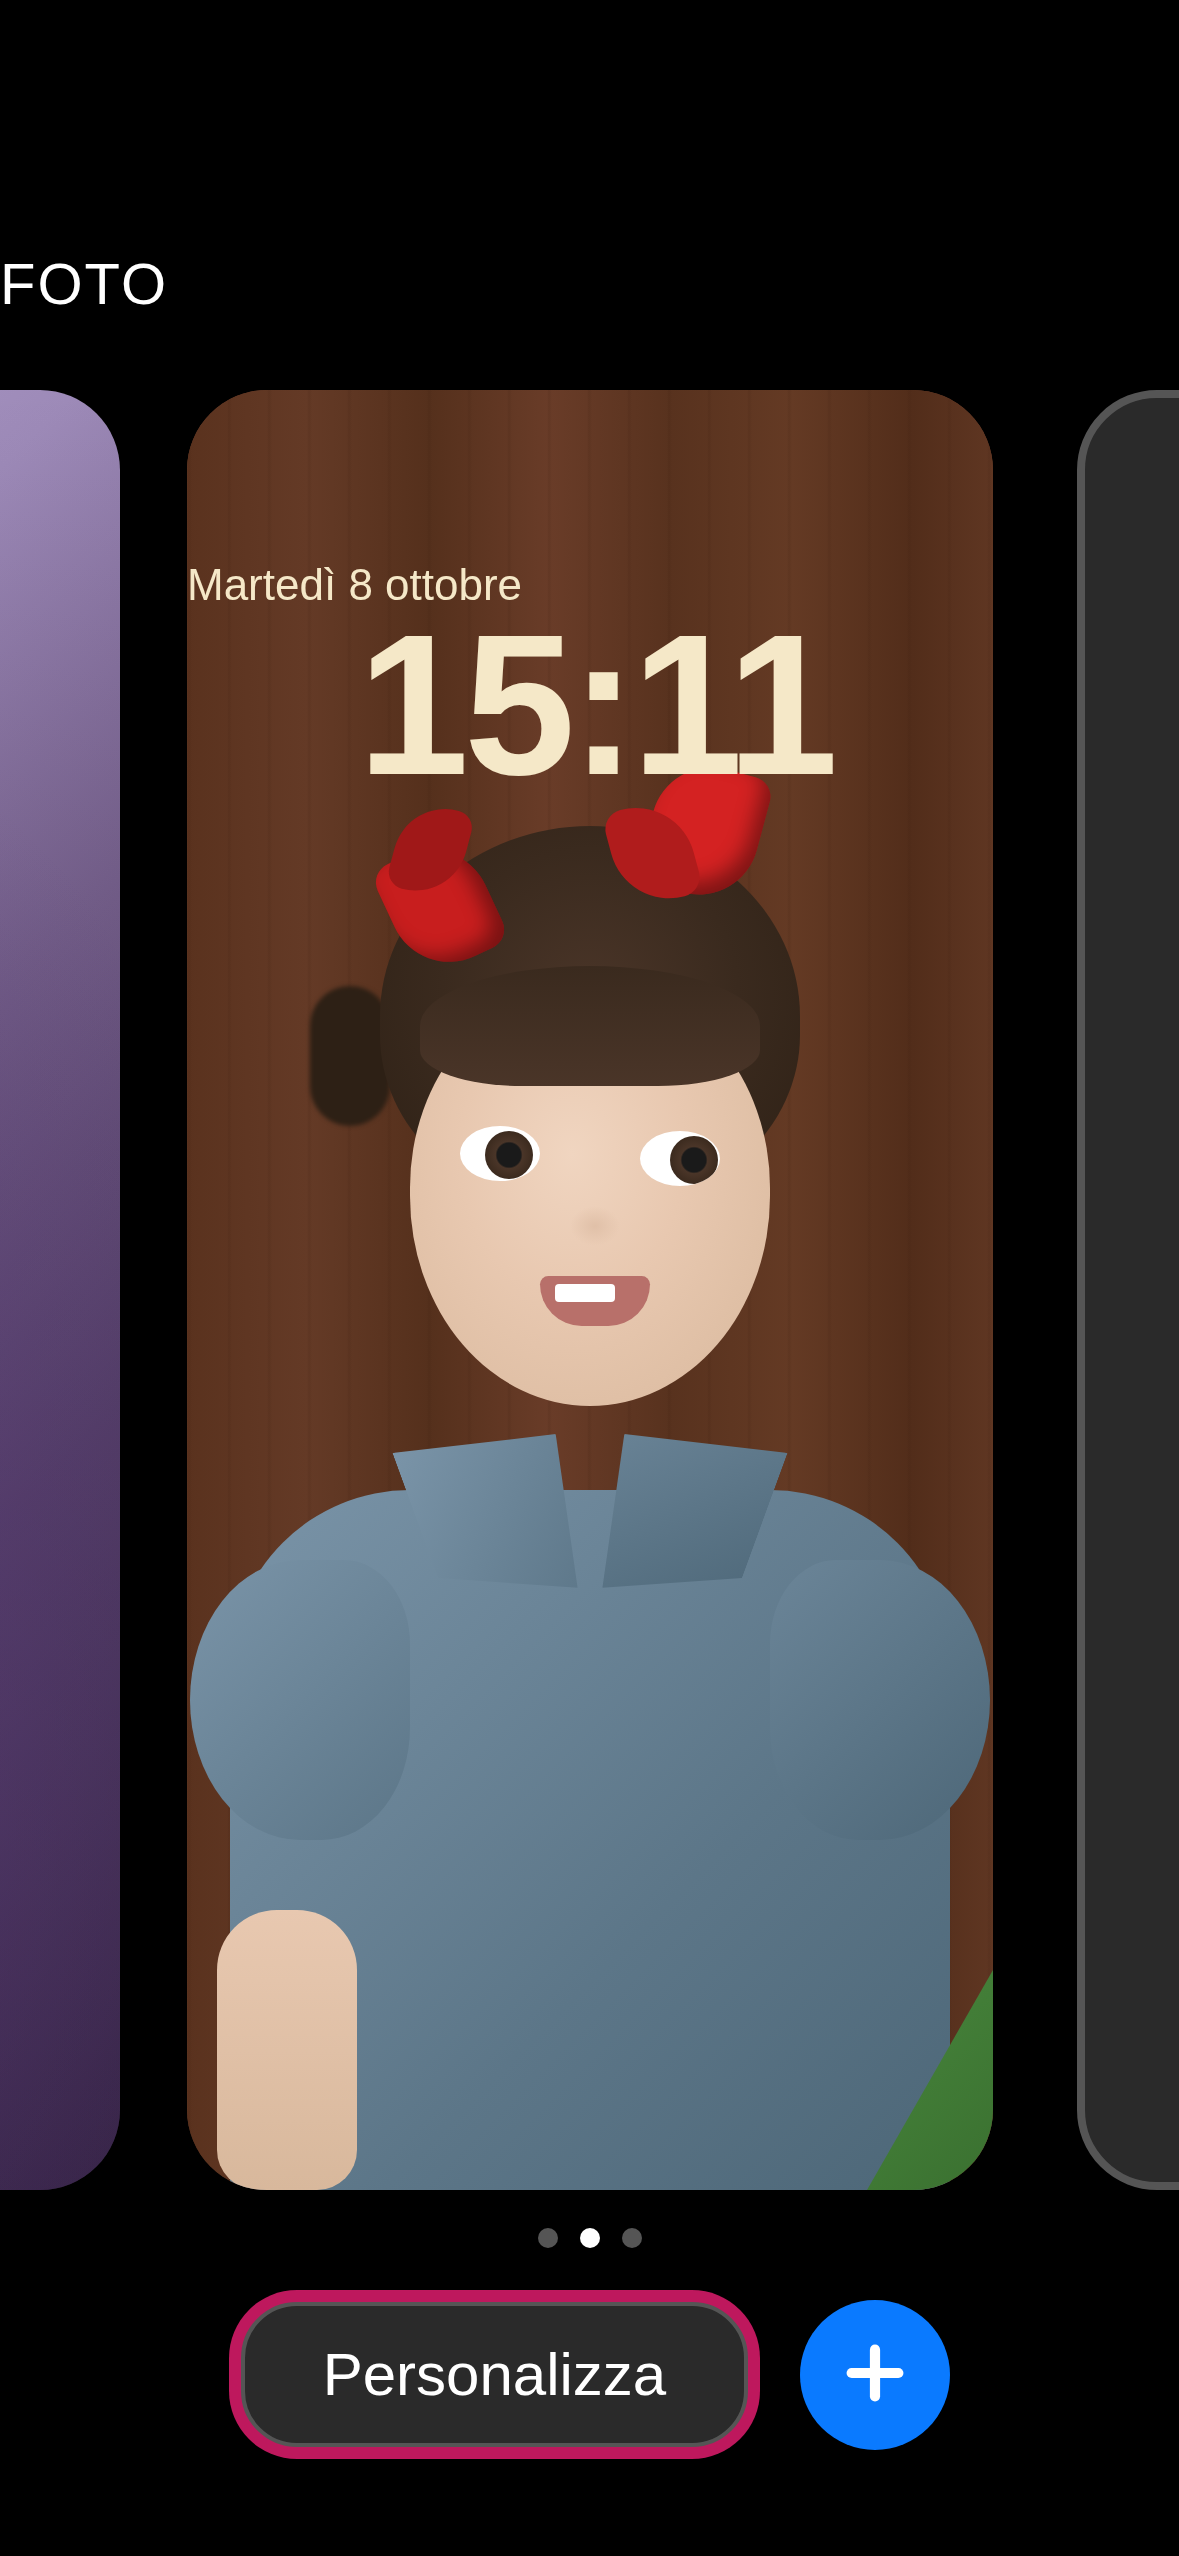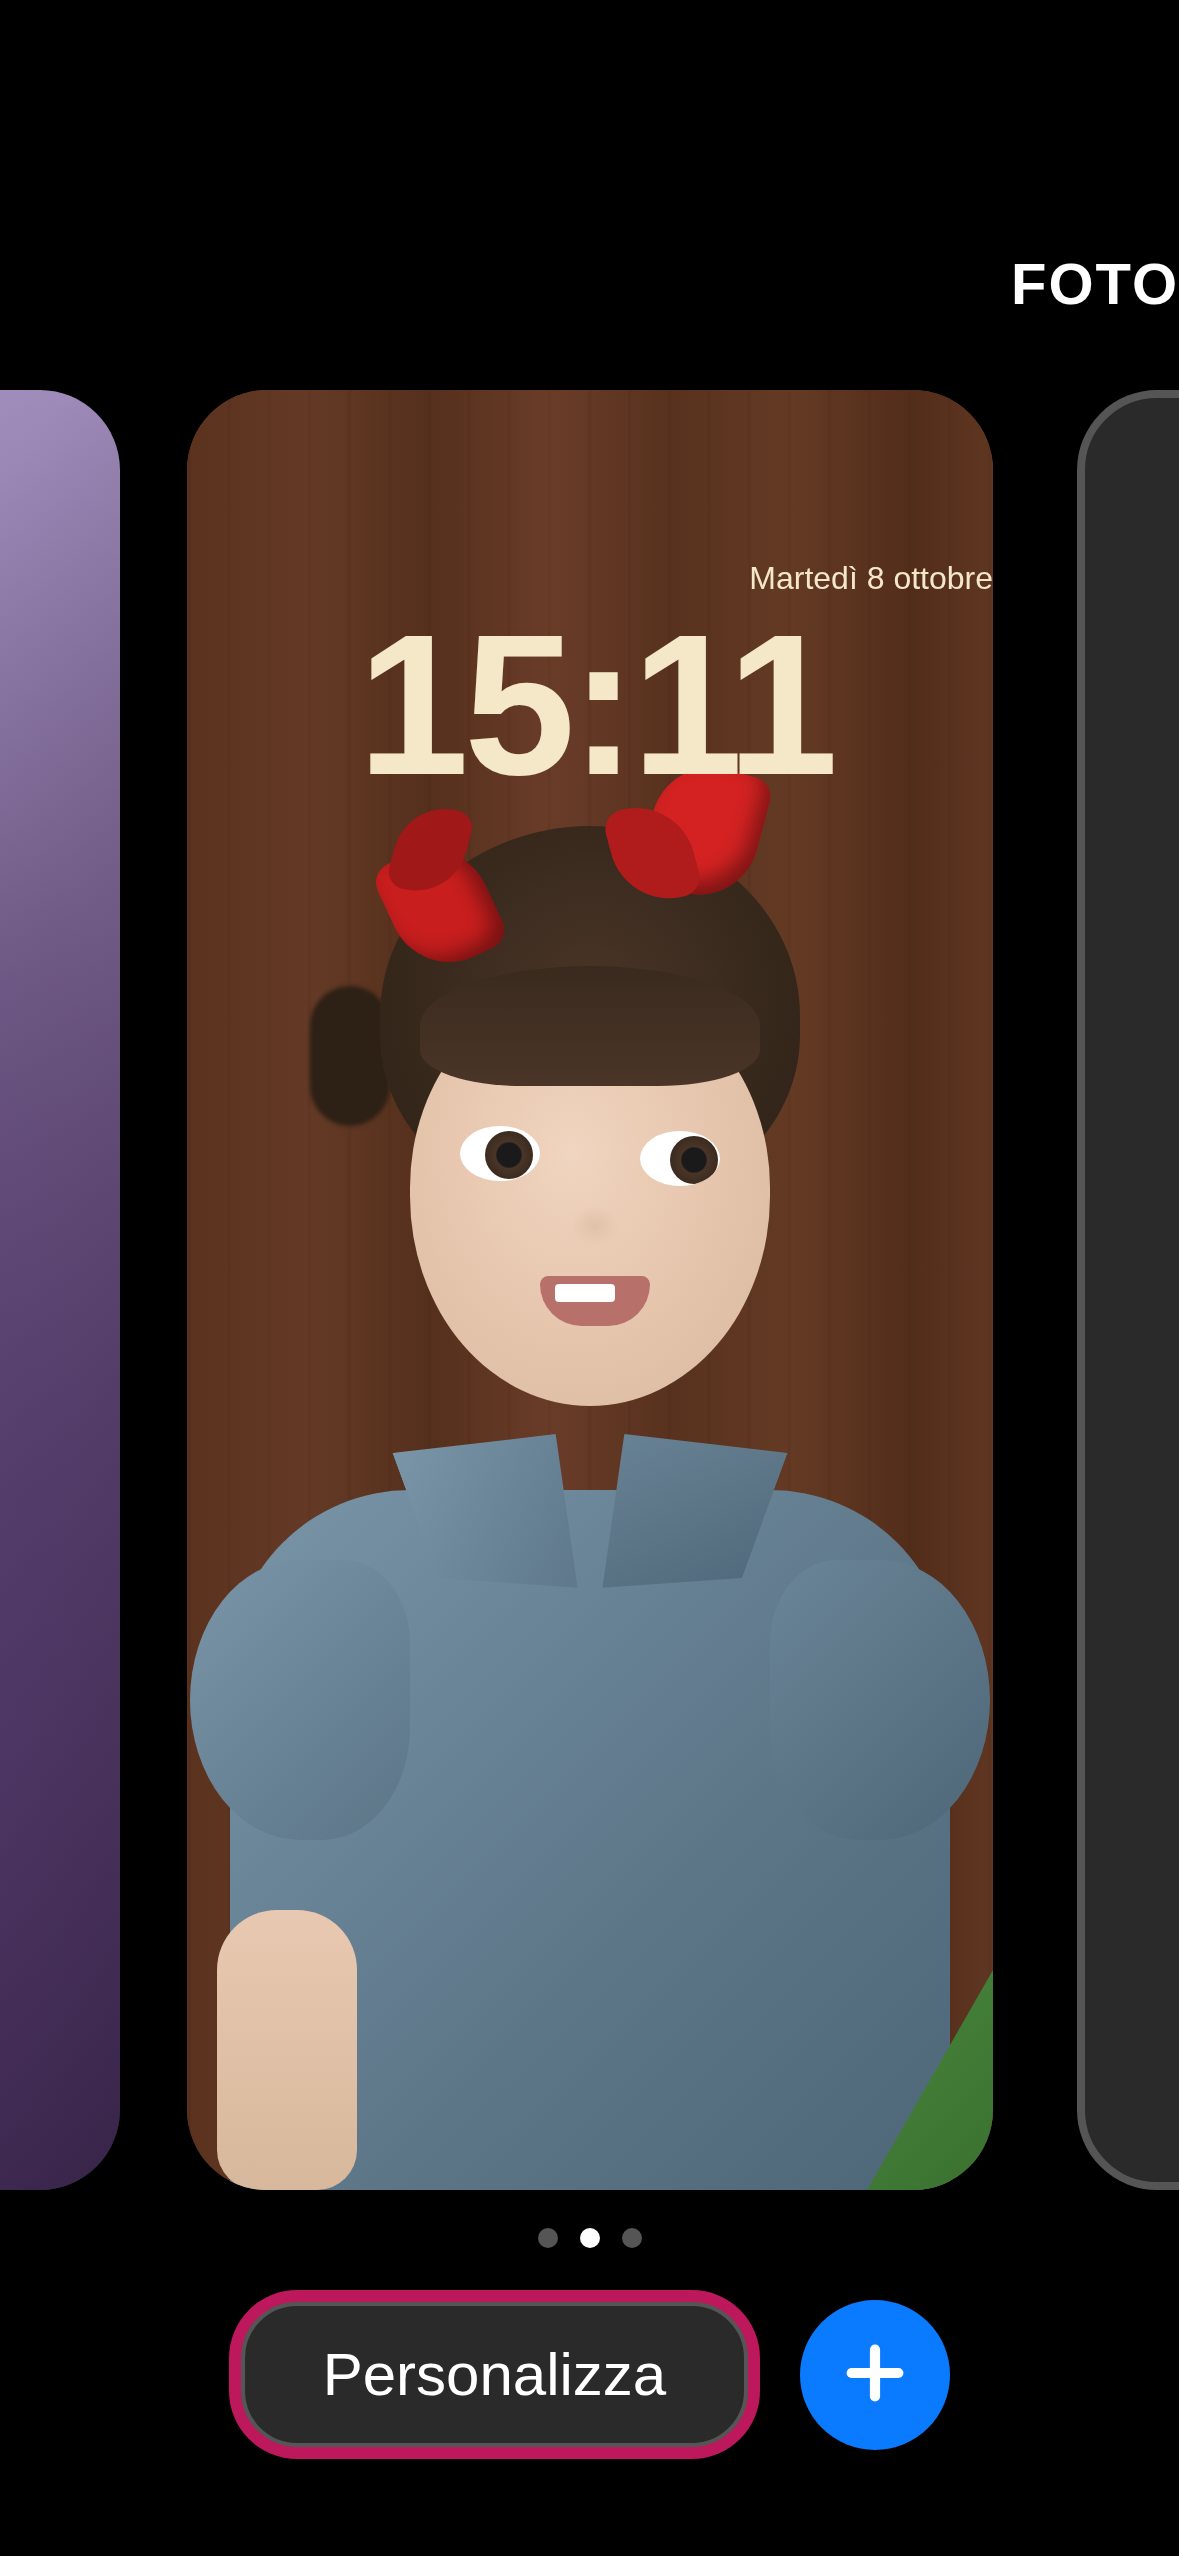--- a/index.html
+++ b/index.html
@@ -15,26 +15,25 @@
       font-family: -apple-system, BlinkMacSystemFont, "Segoe UI", Helvetica, Arial, sans-serif;
       overflow: hidden;
       position: relative;
     }
     
     .header-title {
       position: absolute;
       top: 250px;
       left: 0;
       width: 100%;
-      text-align: right;
+      text-align: left;
       color: #fff;
       font-size: 58px;
-      font-weight: 700;
+      font-weight: 400;
       letter-spacing: 2px;
-      padding-left: 38px;
     }
     
     .carousel {
       position: absolute;
       top: 390px;
       left: 0;
       width: 100%;
       height: 1800px;
       display: flex;
       align-items: center;
@@ -364,23 +363,23 @@
       height: 220px;
       background: linear-gradient(135deg, #4a8a3e 0%, #3a7030 100%);
       clip-path: polygon(30% 100%, 100% 0, 100% 100%);
     }
     
     .lockscreen-date {
       position: absolute;
       top: 170px;
       left: 0;
       width: 100%;
-      text-align: right;
+      text-align: left;
       color: #f5e8c8;
-      font-size: 32px;
+      font-size: 44px;
       font-weight: 500;
     }
     
     .lockscreen-time {
       position: absolute;
       top: 215px;
       left: 0;
       width: 100%;
       text-align: center;
       color: #f5e8c8;

